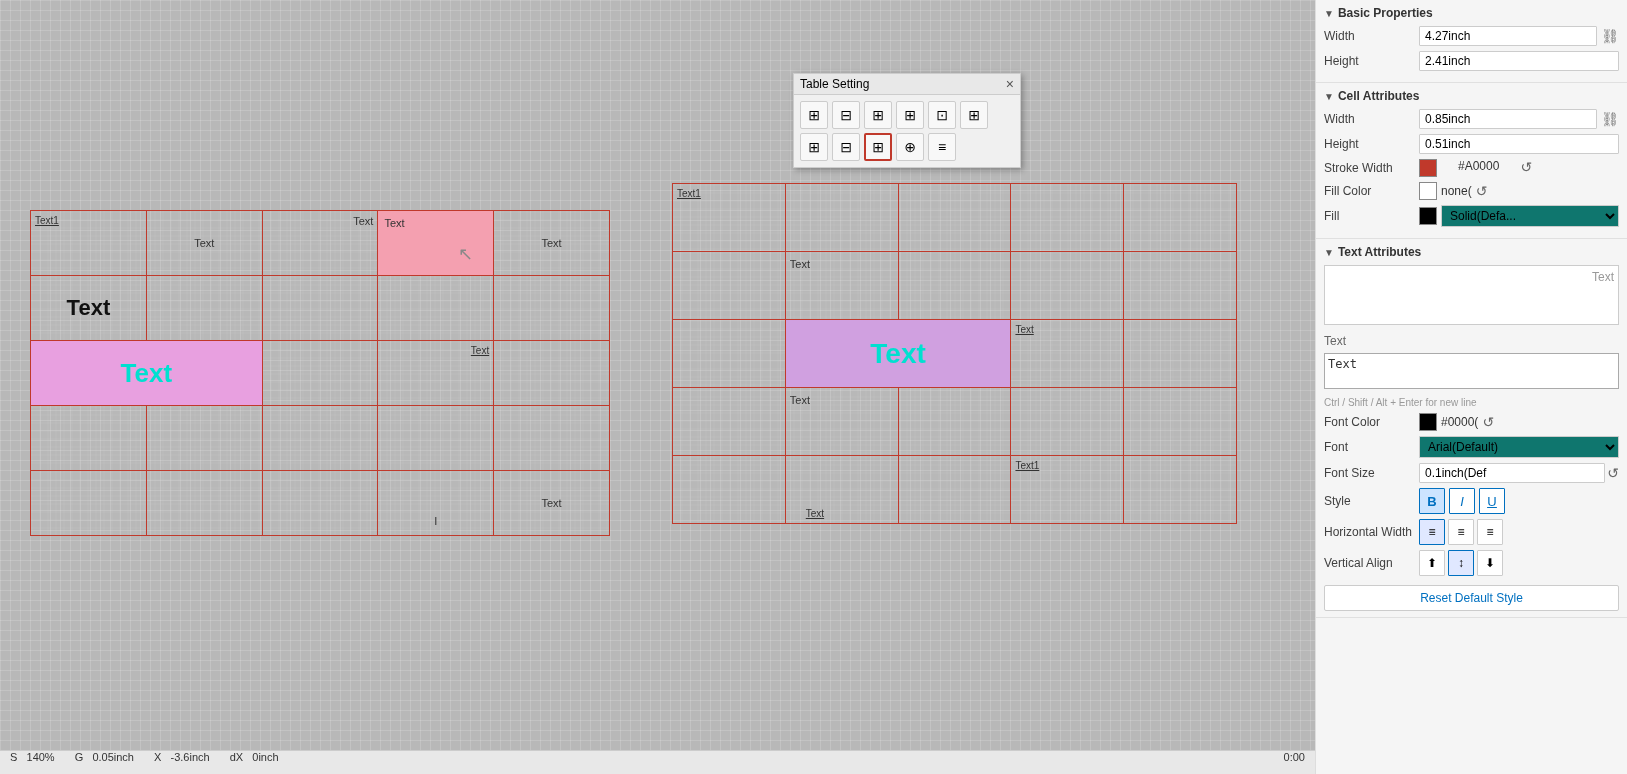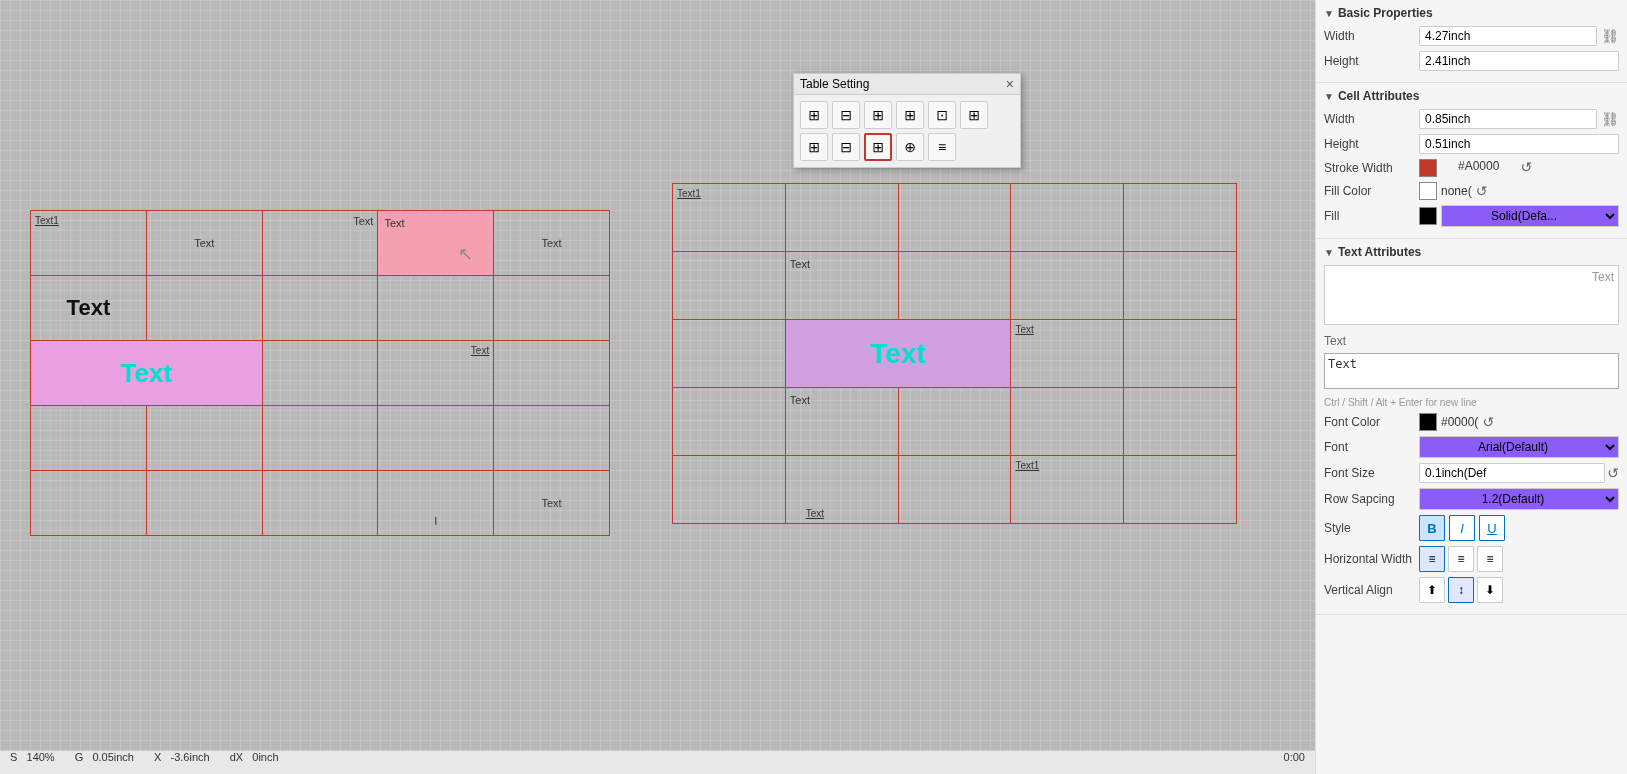--- a/index.html
+++ b/index.html
@@ -211,25 +211,24 @@
     .color-reset {
       margin-left: 4px;
       color: #666;
       cursor: pointer;
       font-size: 14px;
     }
 
     .prop-select {
       flex: 1;
       border: 1px solid #ccc;
-      background: #8b5cf6;
+      background: #0f766e;
       padding: 2px 4px;
       font-size: 12px;
       border-radius: 1px;
-      text-align: center;
     }
 
     .text-display-area {
       border: 1px solid #ccc;
       background: white;
       width: 100%;
       height: 60px;
       margin-bottom: 5px;
       position: relative;
       display: flex;
@@ -621,26 +620,20 @@
     
     <div class="prop-row">
       <span class="prop-label">Font Size</span>
       <div style="display:flex;align-items:center;flex:1;gap:2px;">
         <input class="prop-value-box" type="text" value="0.1inch(Def" style="">
         <span style="font-size:14px;color:#666;cursor:pointer;">↺</span>
       </div>
     </div>
 
     
-    <div class="prop-row">
-      <span class="prop-label">Row Sapcing</span>
-      <select class="prop-select">
-        <option>1.2(Default)</option>
-      </select>
-    </div>
 
     
     <div class="prop-row">
       <span class="prop-label">Style</span>
       <div class="style-buttons">
         <button class="style-btn style-btn-b active">B</button>
         <button class="style-btn style-btn-i">
             <i>I</i>
           </button>
         <button class="style-btn style-btn-u">
@@ -663,15 +656,16 @@
     <div class="prop-row">
       <span class="prop-label">Vertical Align</span>
       <div class="align-buttons">
         <button class="align-btn">⬆</button>
         <button class="align-btn active">↕</button>
         <button class="align-btn">⬇</button>
       </div>
     </div>
 
     
+    <button class="reset-btn">Reset Default Style</button>
   </div>
 
 </div>
 
 </body></html>

